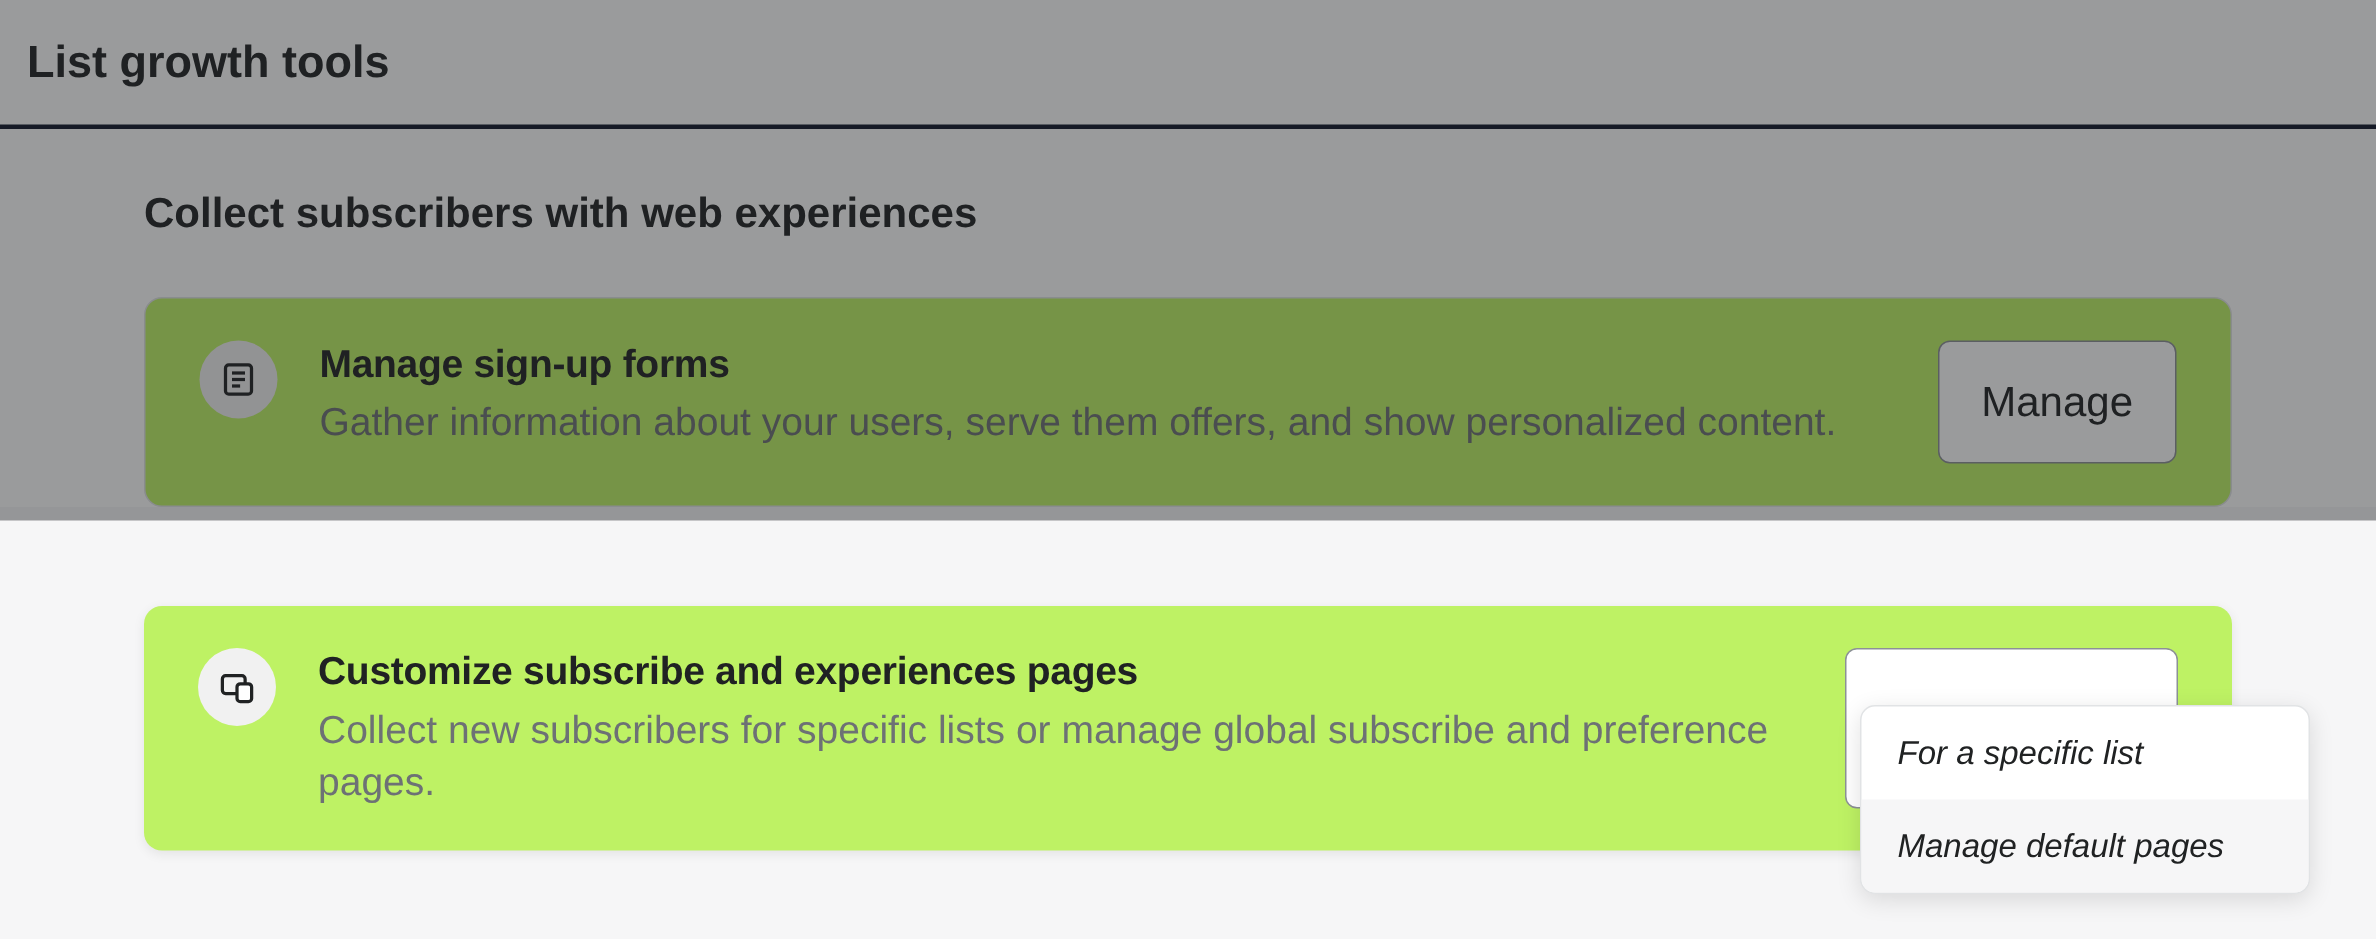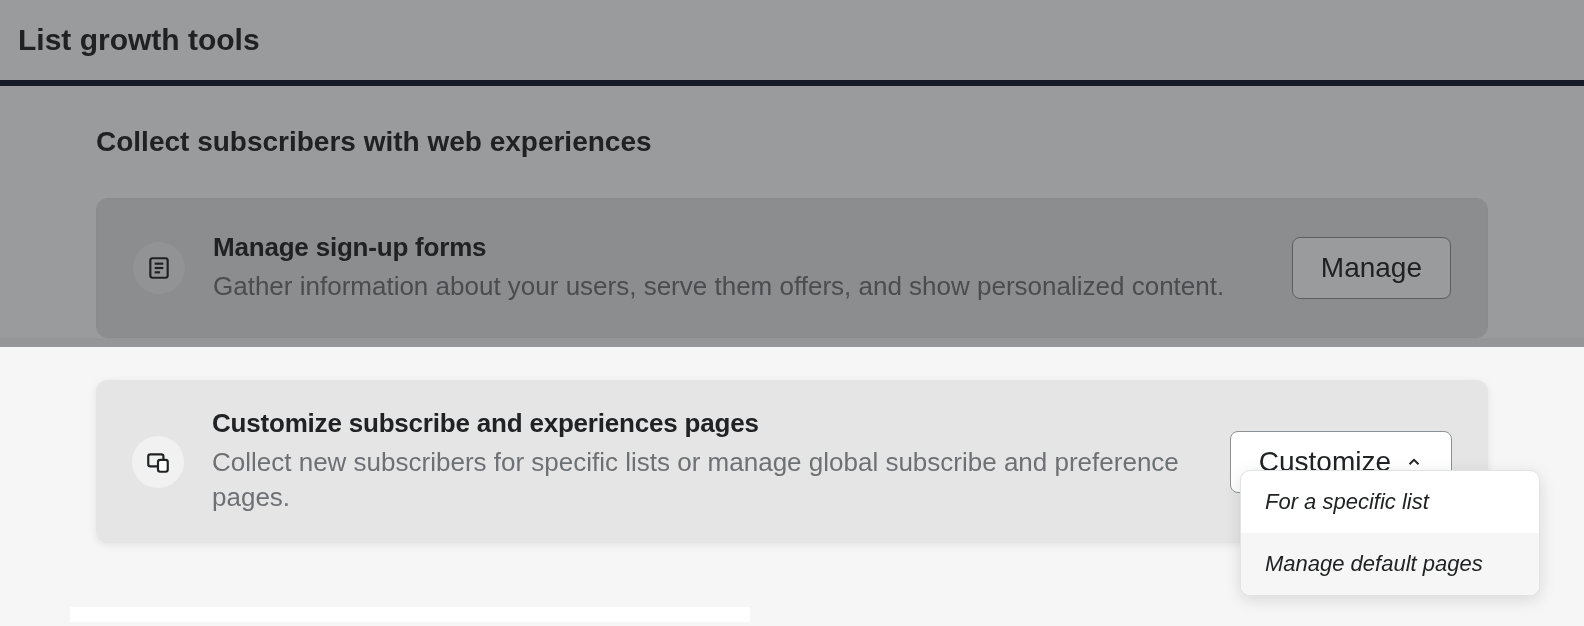--- a/index.html
+++ b/index.html
@@ -13,21 +13,21 @@
     top: 0; left: 0; right: 0;
     height: 347px;
     background: rgba(32,34,35,0.45);
     pointer-events: none;
     z-index: 5;
   }
 
   .header {
     position: relative;
     height: 86px;
-    border-bottom: 6px solid #0f172a;
+    border-bottom: 3px solid #0f172a;
     display: flex;
     align-items: center;
     padding-left: 18px;
     background: #fff;
   }
   .header h1 {
     font-size: 30px;
     font-weight: 600;
     color: #202223;
   }
@@ -39,27 +39,27 @@
   .section-title {
     font-size: 28px;
     font-weight: 600;
     margin-bottom: 40px;
   }
 
   .card {
     position: relative;
     border: 1px solid #e1e3e5;
     border-radius: 12px;
-    background: #e5e5e5;
+    background: #bef264;
     display: flex;
-    align-items: center;
     padding: 28px 36px;
     gap: 28px;
     margin-bottom: 24px;
     min-height: 140px;
+    margin-top: 24px;
   }
   .card.active { z-index: 10; }
 
   .icon-wrap {
     width: 52px;
     height: 52px;
     border-radius: 50%;
     background: #f1f1f1;
     display: flex;
     align-items: center;

